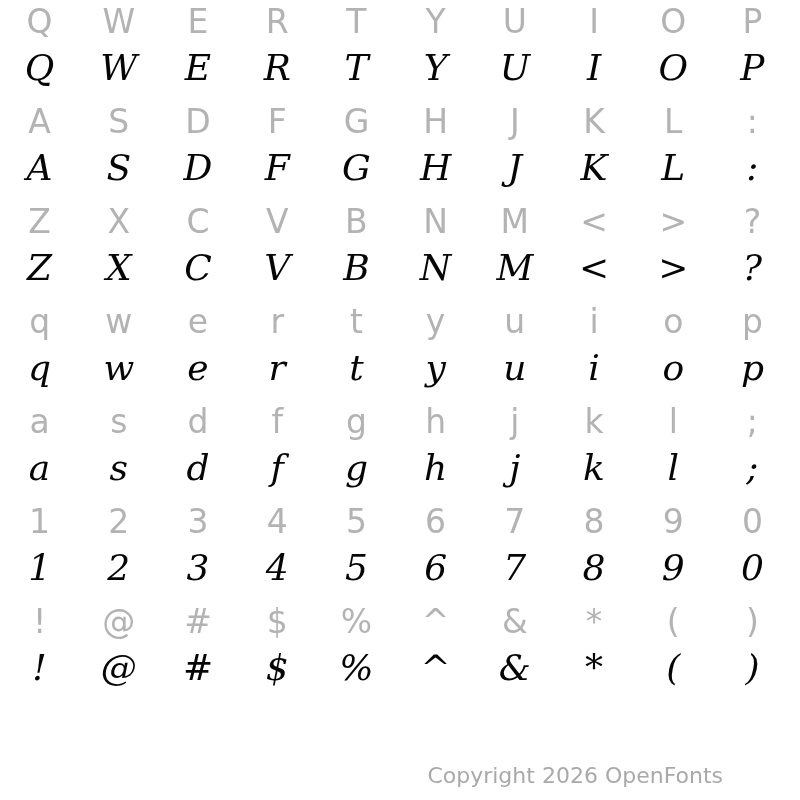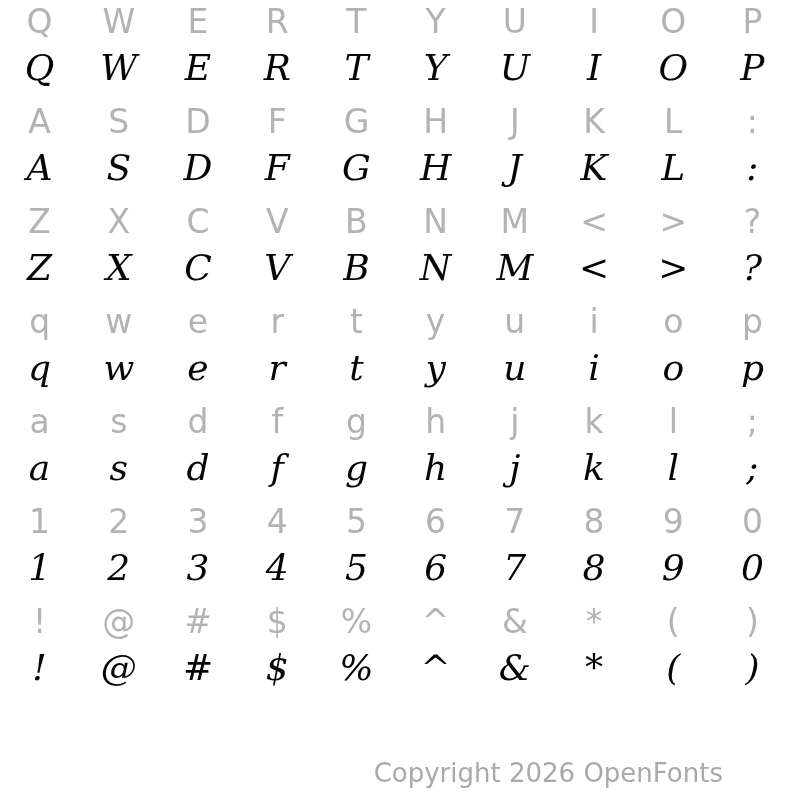--- a/index.html
+++ b/index.html
@@ -41,21 +41,21 @@
     font-style: italic;
     font-size: 36px;
     color: var(--specimen-black, #050505);
     transform: translateY(-8px);
   }
   .footer-copyright {
     position: absolute;
     right: 77px;
     bottom: 12px;
     font-family: "DejaVu Sans", "Liberation Sans", sans-serif;
-    font-size: 26px;
+    font-size: 22px;
     color: var(--footer-gray, #a9a9a9);
     white-space: nowrap;
   }
 </style>
 </head>
 <body style="background: rgb(255, 255, 255);">
 
 <main class="glyph-grid">
     <div class="glyph-row reference">
       <span class="glyph-cell">Q</span>

